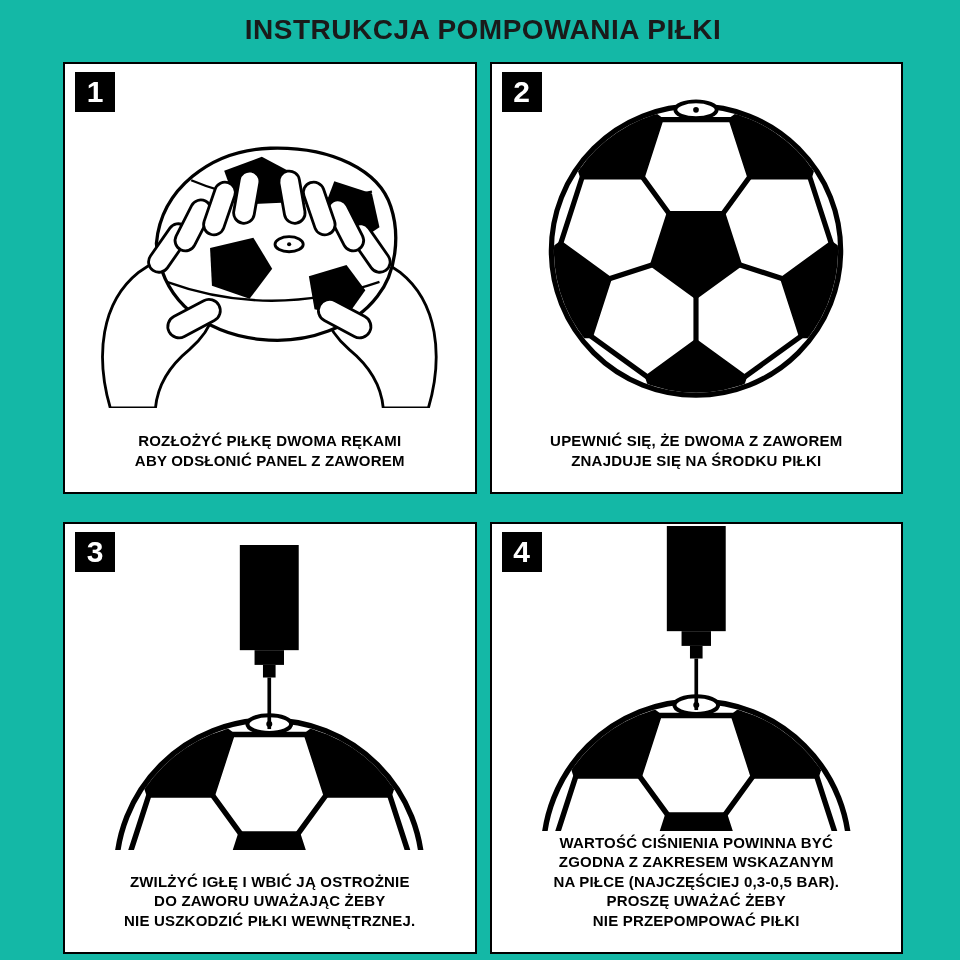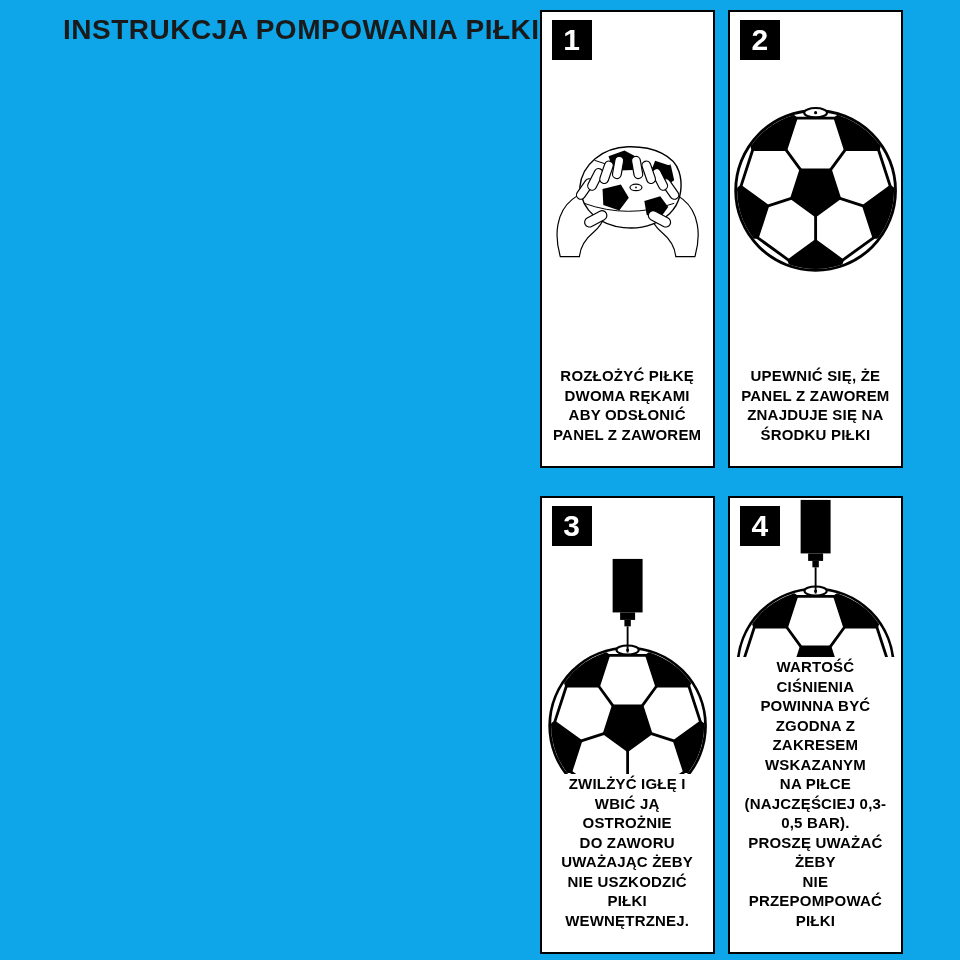--- a/index.html
+++ b/index.html
@@ -5,22 +5,22 @@
   * { margin:0; padding:0; box-sizing:border-box; }
   html,body { background:#fff; }
   body {
     width:960px; height:960px;
     font-family:"Liberation Sans", sans-serif;
     color:#000;
   }
   .sheet {
     width:960px; height:960px;
     padding:10px 57px 6px 63px;
-    display:flex; flex-direction:row;
-    background:#0ea5e9;
+    display:flex; flex-direction:column;
+    background:#14b8a6;
   }
   .title {
     text-align:center;
     font-size:28px; font-weight:700;
     letter-spacing:0.5px;
     padding:4px 0 16px 0;
     color:#1a1a1a;
   }
   .grid {
     flex:1;
@@ -148,21 +148,21 @@
 ABY ODSŁONIĆ PANEL Z ZAWOREM</div>
     </div>
 
     <div class="panel">
       <div class="badge">2</div>
       <div class="art">
         <svg class="ball-svg" viewBox="0 0 240 240">
           <use href="#soccer-ball"></use>
         </svg>
       </div>
-      <div class="caption">UPEWNIĆ SIĘ, ŻE PANEL Z ZAWOREM
+      <div class="caption">UPEWNIĆ SIĘ, ŻE DWOMA Z ZAWOREM
 ZNAJDUJE SIĘ NA ŚRODKU PIŁKI</div>
     </div>
 
     <div class="panel">
       <div class="badge">3</div>
       <div class="art">
         <svg class="pump-svg" viewBox="0 0 320 290">
           <use href="#soccer-ball" transform="translate(160,312) scale(1.3) translate(-120,-122)"></use>
           <g fill="#000">
             <rect x="132" y="0" width="56" height="100"></rect>

